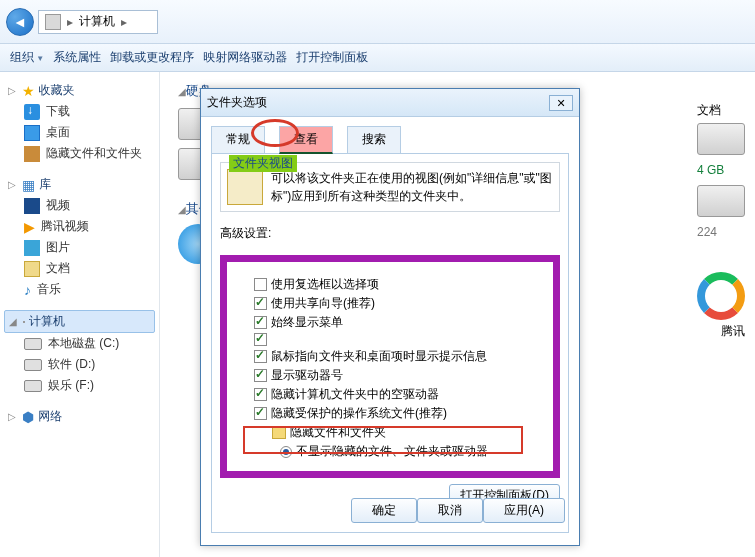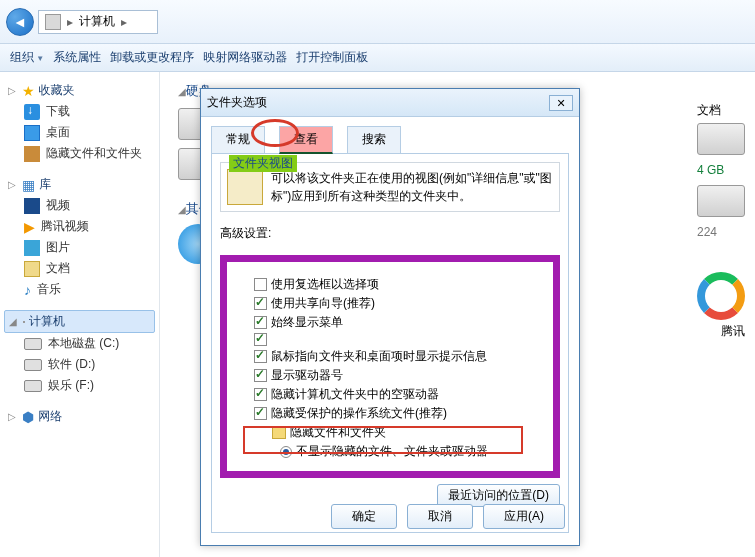--- a/index.html
+++ b/index.html
@@ -86,21 +86,21 @@
 .cb { width: 13px; height: 13px; border: 1px solid #8a8a8a; background: #fff; display: inline-block; position: relative; flex-shrink: 0; }
 .cb.checked::after { content: "✓"; position: absolute; left: 0; top: -3px; color: #2a7a2a; font-size: 12px; font-weight: bold; }
 .rb { width: 12px; height: 12px; border: 1px solid #8a8a8a; border-radius: 50%; display: inline-block; position: relative; flex-shrink: 0; }
 .rb.checked::after { content: ""; position: absolute; left: 2px; top: 2px; width: 6px; height: 6px; background: #2a5a9a; border-radius: 50%; }
 .folder-ico { width: 14px; height: 12px; background: #f5d978; border: 1px solid #c9a83a; display: inline-block; flex-shrink: 0; }
 .red-box { position: absolute; border: 2px solid #d63a2a; left: 16px; top: 144px; width: 280px; height: 28px; pointer-events: none; }
 
 .restore-row { display: flex; justify-content: flex-end; margin-top: 6px; }
 
 
-.dlg-btns { position: absolute; bottom: 16px; right: 14px; display: flex; gap: 10px; }
+.dlg-btns { position: absolute; bottom: 22px; right: 14px; display: flex; }
 .dlg-btn { padding: 3px 20px; border: 1px solid #8ab0d4; background: linear-gradient(#fdfeff, #e3eef9); cursor: pointer; border-radius: 3px; }
 </style>
 </head>
 <body>
 
 <div class="addressbar">
   <div class="nav-btn">◄</div>
   <div class="addr-box">
     <span class="addr-icon"></span>
     <span class="addr-sep">▸</span>
@@ -277,21 +277,21 @@
           <span class="folder-ico"></span>
           <span>隐藏文件和文件夹</span>
         </div>
         <div class="tree-item lv2r">
           <span class="rb checked"></span>
           <span>不显示隐藏的文件、文件夹或驱动器</span>
         </div>
         <div class="red-box" style="top: 164px;"></div>
       </div>
     <div class="restore-row">
-      <div class="btn">最近访问的位置(D)</div>
+      <div class="btn">打开控制面板(D)</div>
     </div>
   </div>
   <div class="dlg-btns">
     <div class="dlg-btn">确定</div>
     <div class="dlg-btn">取消</div>
     <div class="dlg-btn">应用(A)</div>
   </div>
 </div>
 
 </body></html>

